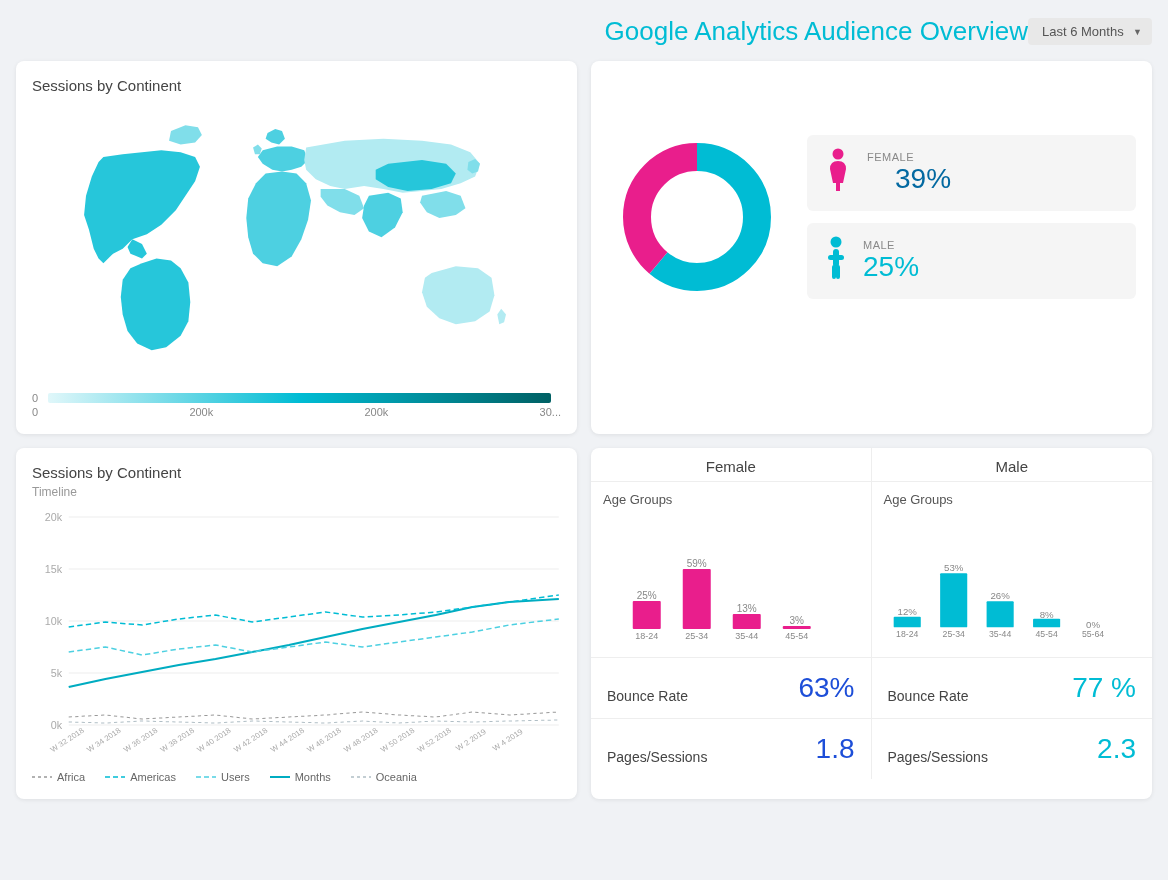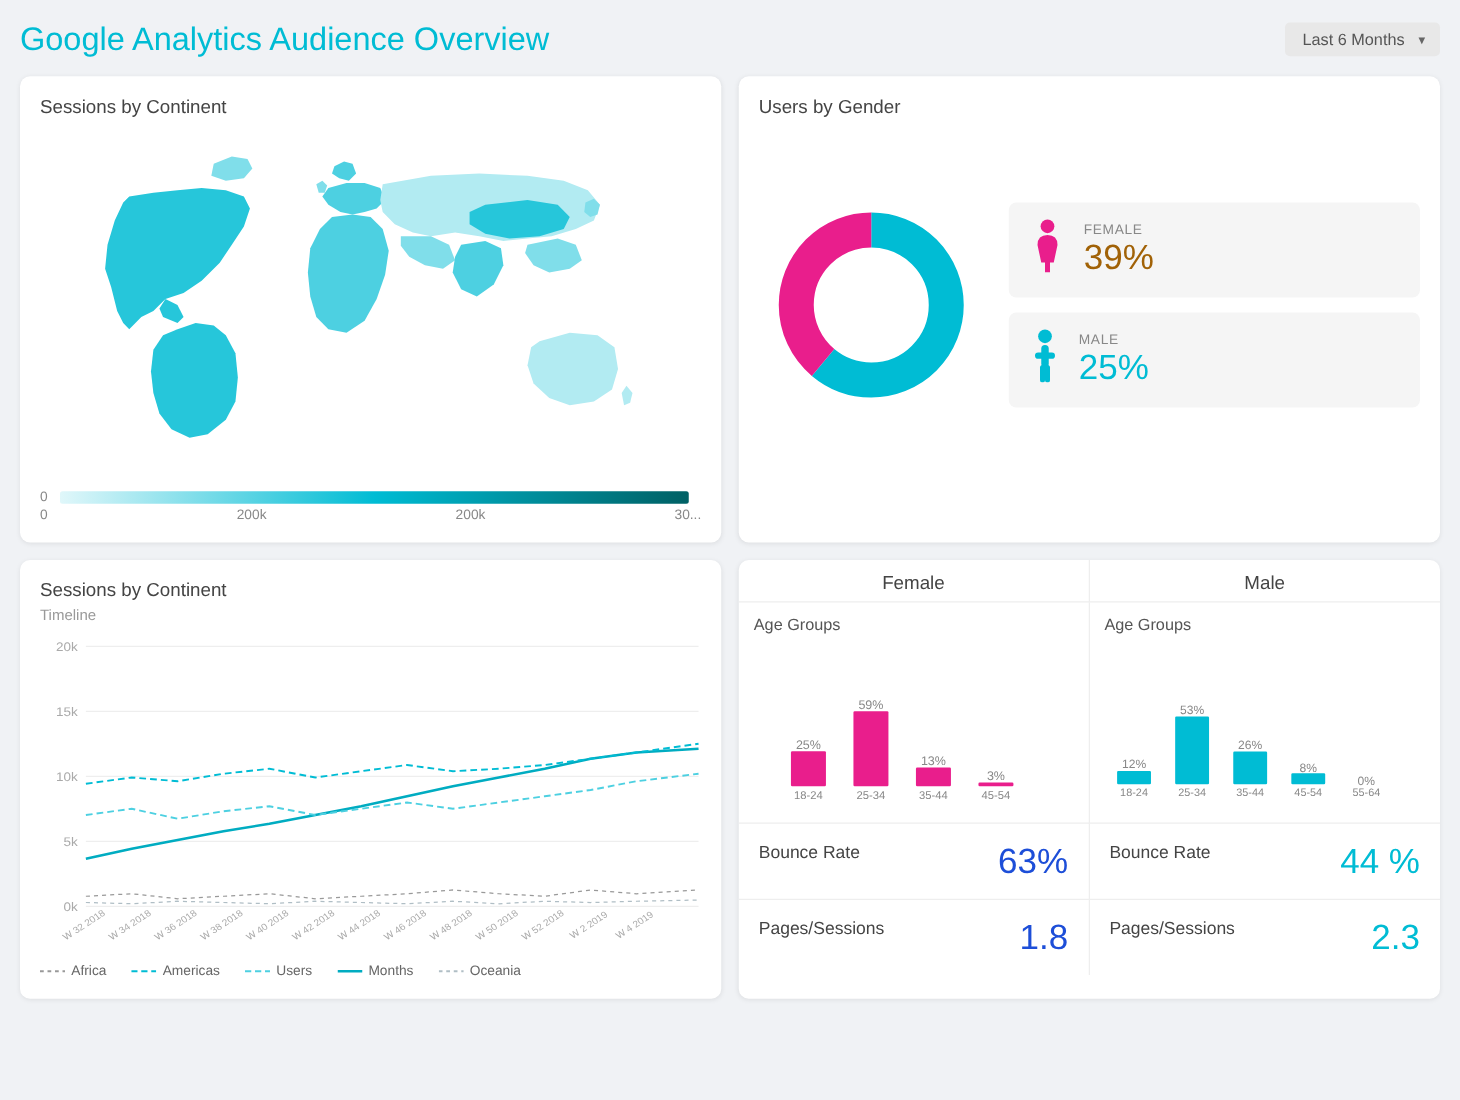--- a/index.html
+++ b/index.html
@@ -6,21 +6,21 @@
     body {
       font-family: 'Segoe UI', Arial, sans-serif;
       background: #f0f2f5;
       padding: 16px;
       width: 1168px;
       min-height: 880px;
       color: #333;
     }
     .header {
       display: flex;
-      justify-content: space-between;
+      justify-content: flex-end;
       align-items: center;
       margin-bottom: 14px;
     }
     .page-title {
       font-size: 26px;
       font-weight: 400;
       color: #00bcd4;
     }
     .date-filter {
       background: #e8e8e8;
@@ -134,21 +134,22 @@
     }
     .gender-label {
       font-size: 11px;
       color: #888;
       text-transform: uppercase;
       letter-spacing: 0.5px;
     }
     .gender-pct-female {
       font-size: 28px;
       font-weight: 400;
-      color: #a16207;
+      color: #0369a1;
+      margin-left: 28px;
     }
     .gender-pct-male {
       font-size: 28px;
       font-weight: 400;
       color: #00bcd4;
     }
     
     .timeline-card {
       grid-column: 1;
       grid-row: 2;
@@ -206,21 +207,21 @@
     }
     .demo-bar-chart-title {
       font-size: 13px;
       font-weight: 500;
       color: #555;
       margin-bottom: 6px;
     }
     .demo-stat {
       padding: 14px 16px;
       display: flex;
-      align-items: flex-start;
+      align-items: flex-end;
       justify-content: space-between;
       border-bottom: 1px solid #eee;
       border-right: 1px solid #eee;
     }
     .demo-stat.no-right {
       border-right: none;
     }
     .demo-stat.no-bottom {
       border-bottom: none;
     }
@@ -302,21 +303,20 @@
     </div>
     <div class="legend-labels">
       <span>0</span>
       <span>200k</span>
       <span>200k</span>
       <span>30...</span>
     </div>
   </div>
 
   <div class="card gender-card">
-    <div class="card-title">Users by Gender</div>
     <div class="gender-content">
       <div class="donut-container">
         <svg width="170" height="170" viewBox="0 0 170 170">
 
           <circle cx="85" cy="85" r="60" fill="none" stroke="#00bcd4" stroke-width="28" stroke-dasharray="230 377" stroke-dashoffset="0" transform="rotate(-90 85 85)"></circle>
           <circle cx="85" cy="85" r="60" fill="none" stroke="#e91e8c" stroke-width="28" stroke-dasharray="147 377" stroke-dashoffset="-230" transform="rotate(-90 85 85)"></circle>
           <circle cx="85" cy="85" r="45" fill="white"></circle>
         </svg>
       </div>
       <div class="gender-stats">
@@ -482,21 +482,21 @@
           <text x="216" y="126" font-size="9" fill="#888" text-anchor="middle">55-64</text>
         </svg>
       </div>
 
       <div class="demo-stat">
         <span class="demo-stat-label">Bounce Rate</span>
         <span class="demo-stat-val-female">63%</span>
       </div>
       <div class="demo-stat no-right">
         <span class="demo-stat-label">Bounce Rate</span>
-        <span class="demo-stat-val-male">44 %</span>
+        <span class="demo-stat-val-male">77 %</span>
       </div>
 
       <div class="demo-stat no-bottom">
         <span class="demo-stat-label">Pages/Sessions</span>
         <span class="demo-stat-val-female">1.8</span>
       </div>
       <div class="demo-stat no-right no-bottom">
         <span class="demo-stat-label">Pages/Sessions</span>
         <span class="demo-stat-val-male">2.3</span>
       </div>

